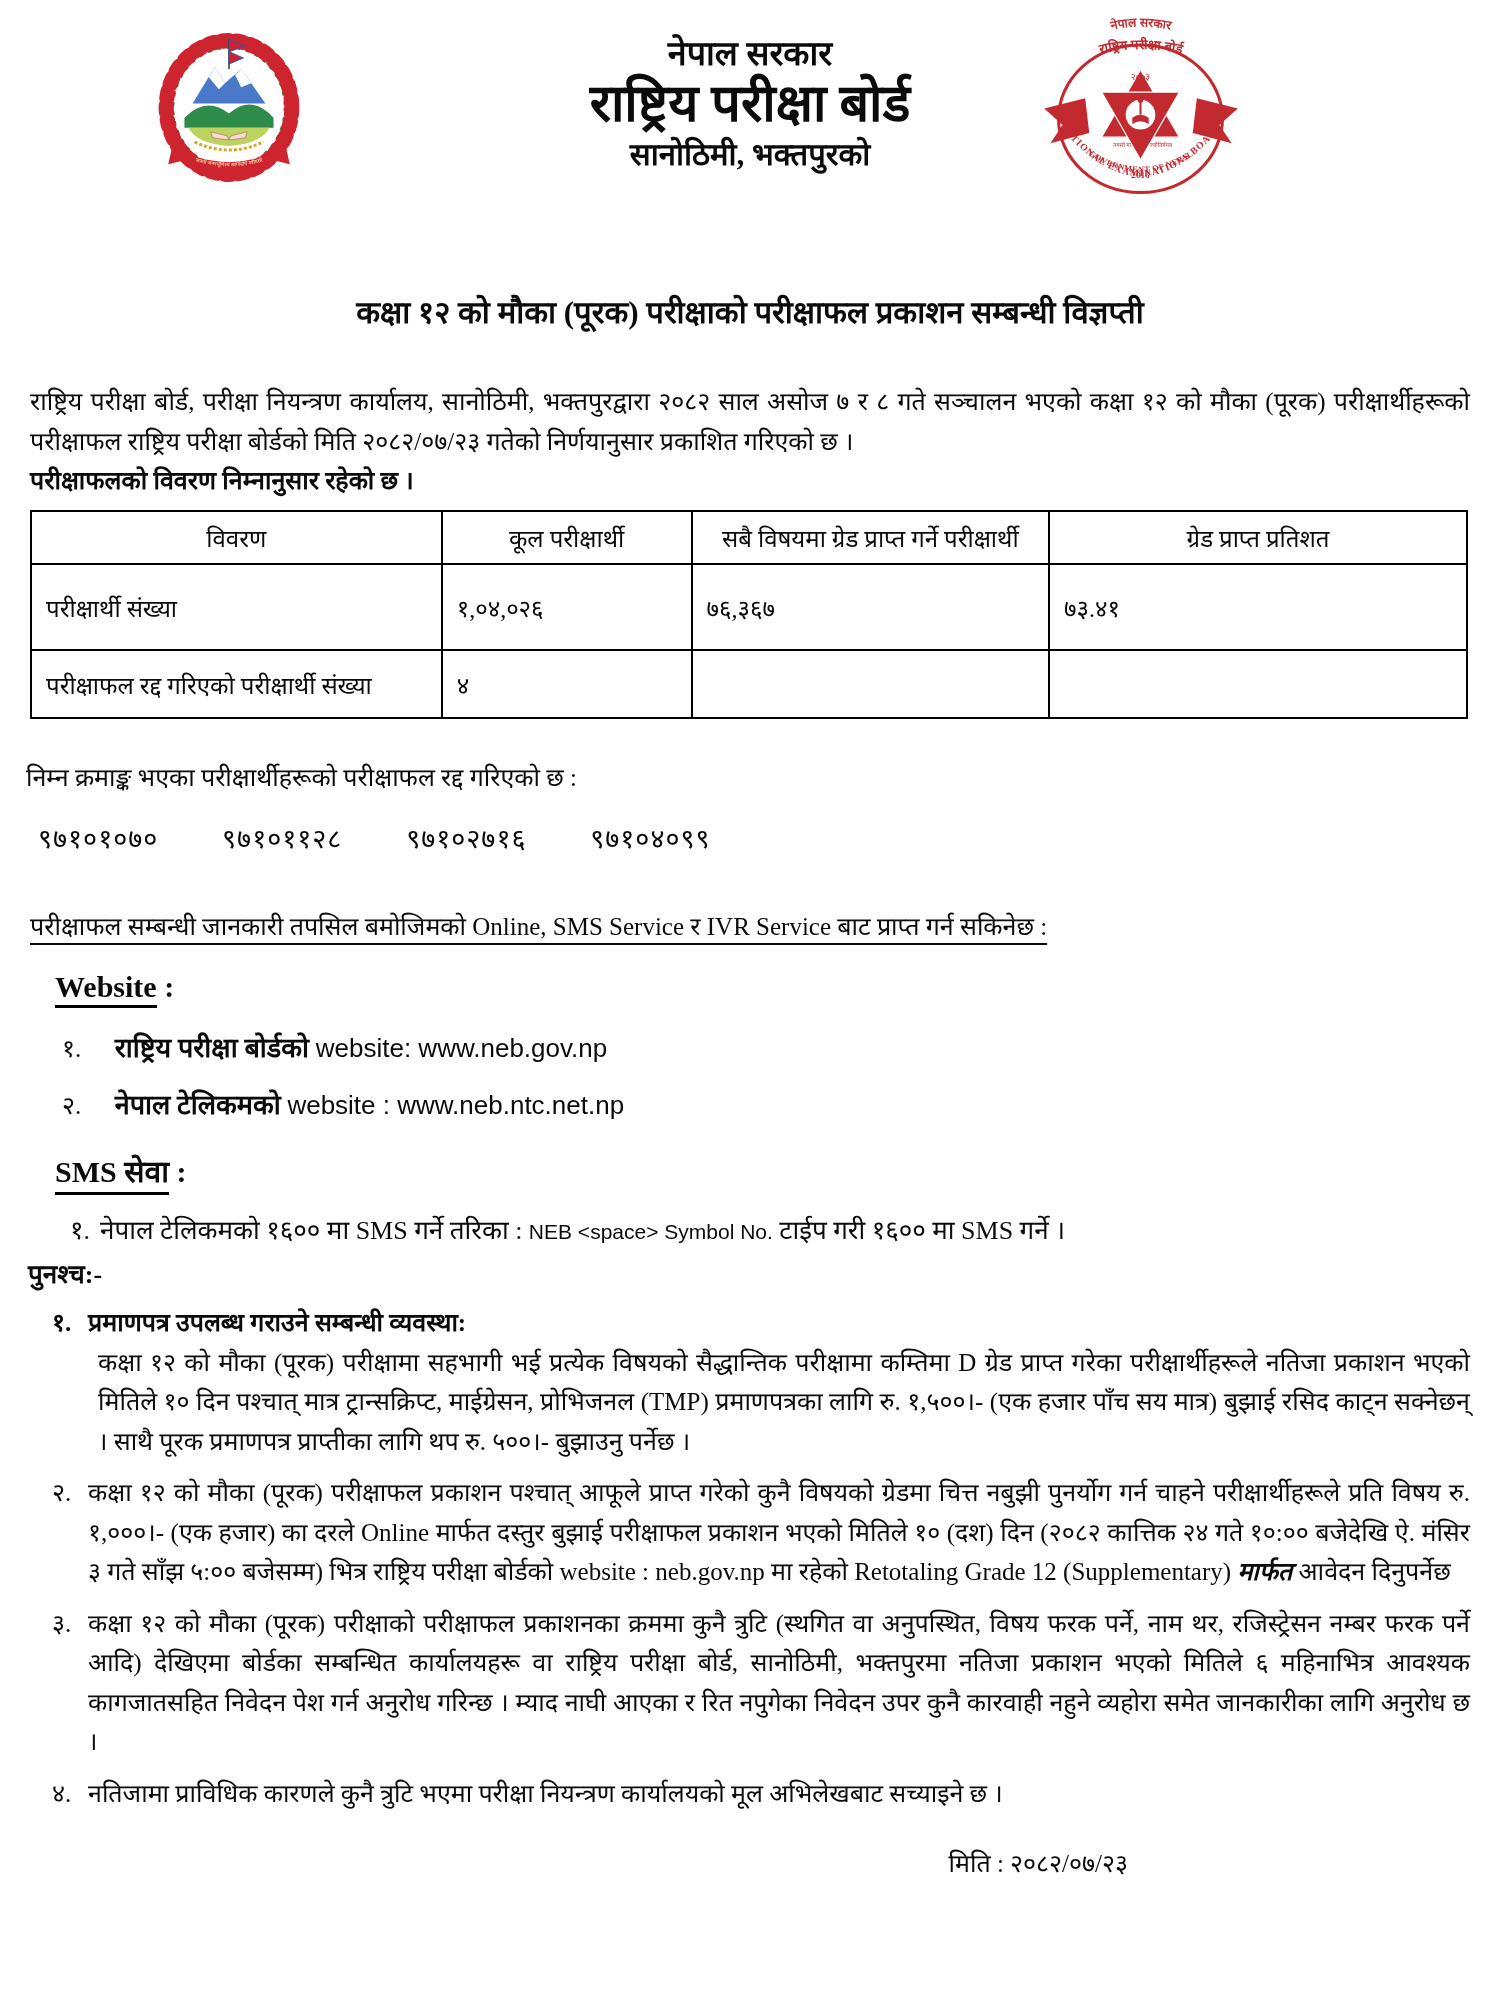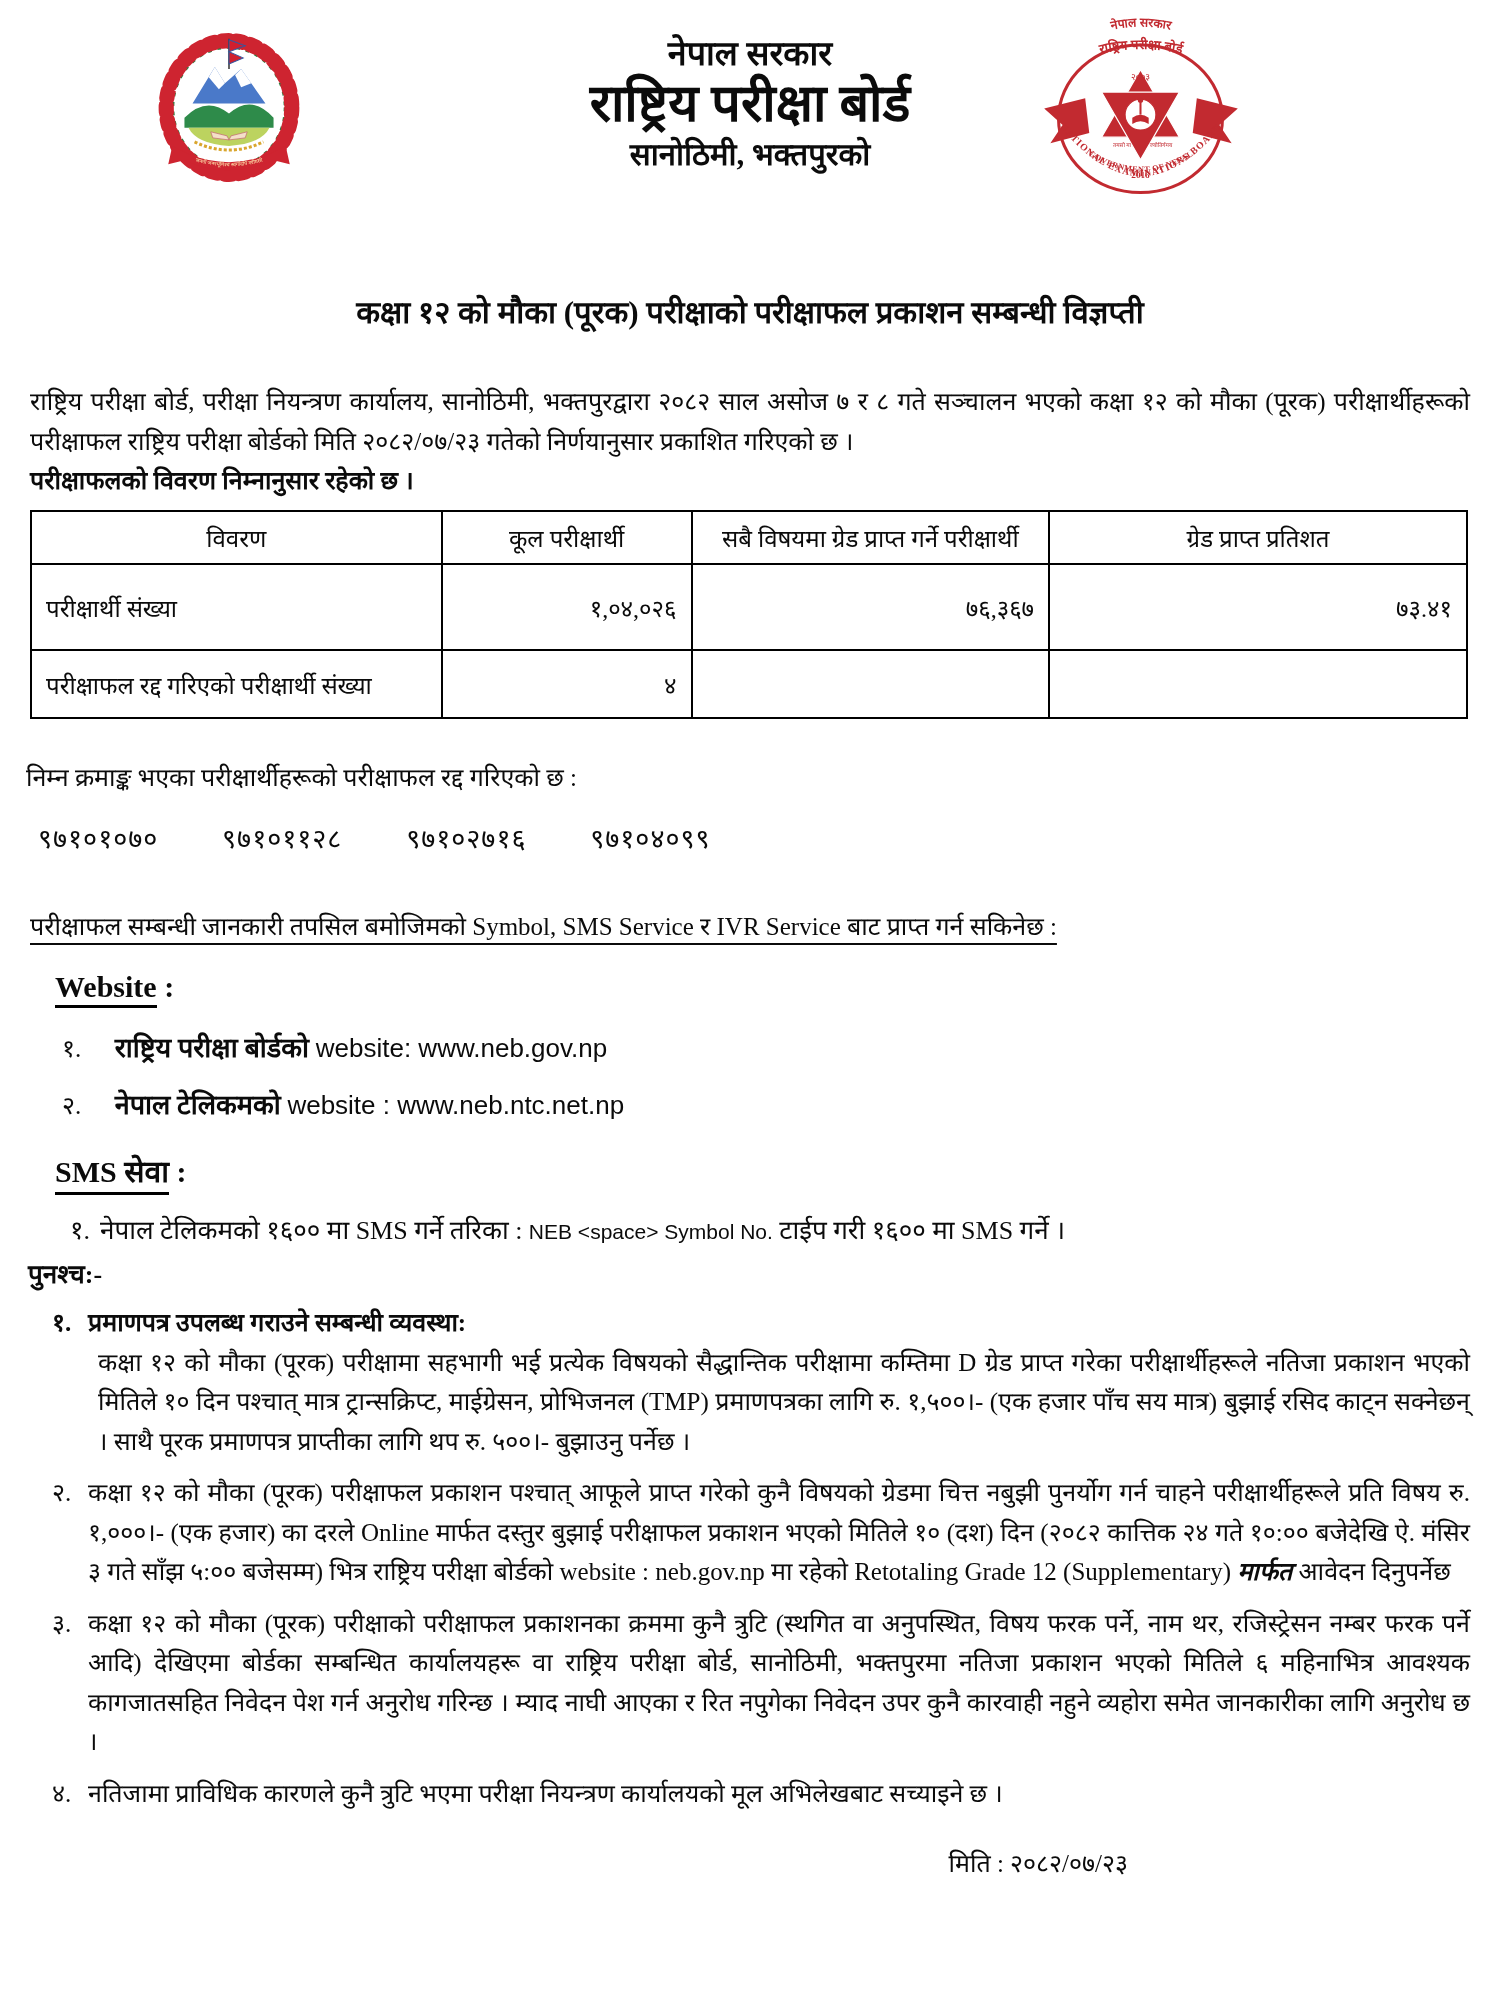--- a/index.html
+++ b/index.html
@@ -25,21 +25,21 @@
 
   
   .intro { margin:50px 30px 0; font-size:25px; line-height:1.6; text-align:justify; }
   .intro-bold { margin:0 30px; font-size:25px; font-weight:bold; }
 
   
   table.results { width:1438px; margin:14px 30px 0; border-collapse:collapse; }
   table.results th, table.results td { border:2px solid #000; font-weight:normal; }
   table.results th { font-size:24px; padding:9px 6px; text-align:center;border-radius:14px; }
   table.results td { font-size:24px; padding:8px 14px; vertical-align:middle;border-radius:29px; }
-  td.cell-num { text-align:right; font-size:29px; }
+  td.cell-num { text-align:left; font-size:29px; }
   col.c0{width:28.6%;} col.c1{width:17.4%;} col.c2{width:24.9%;} col.c3{width:29.1%;}
   tr.r1 td { height:86px; }
   tr.r2 td { height:68px; }
 
   
   .cancel-head { margin:40px 26px 0; font-size:25px; }
   .symbols { margin:26px 30px 0 38px; font-size:27px; letter-spacing:1px; }
   .symbols span { margin-right:56px; }
 
   
@@ -188,21 +188,21 @@
     </table>
 
   <p class="cancel-head">निम्न क्रमाङ्क भएका परीक्षार्थीहरूको परीक्षाफल रद्द गरिएको छ :</p>
   <div class="symbols">
     <span>९७१०१०७०</span>
     <span>९७१०११२८</span>
     <span>९७१०२७१६</span>
     <span>९७१०४०९९</span>
   </div>
 
-  <p class="info-line">परीक्षाफल सम्बन्धी जानकारी तपसिल बमोजिमको Symbol, SMS  Service र IVR Service बाट प्राप्त गर्न सकिनेछ :</p>
+  <p class="info-line">परीक्षाफल सम्बन्धी जानकारी तपसिल बमोजिमको Online, SMS  Service र IVR Service बाट प्राप्त गर्न सकिनेछ :</p>
 
   <div class="sec-head">
     <span class="ul">Website</span><span> :</span>
   </div>
   <div class="ws-item">
     <span class="n">१.</span>
     <span class="np">राष्ट्रिय परीक्षा बोर्डको </span>
     <span class="en">website: www.neb.gov.np</span>
   </div>
   <div class="ws-item">

